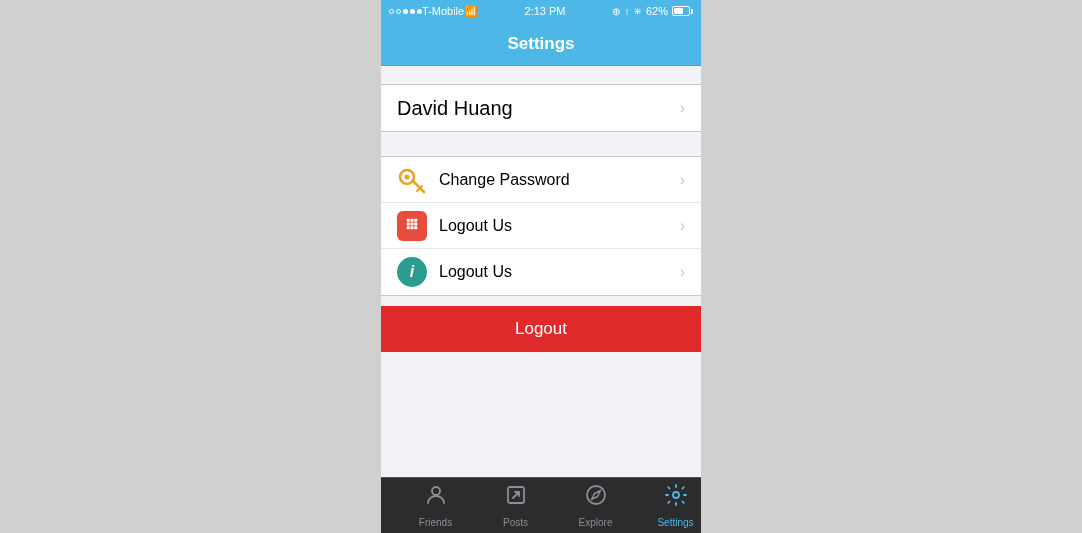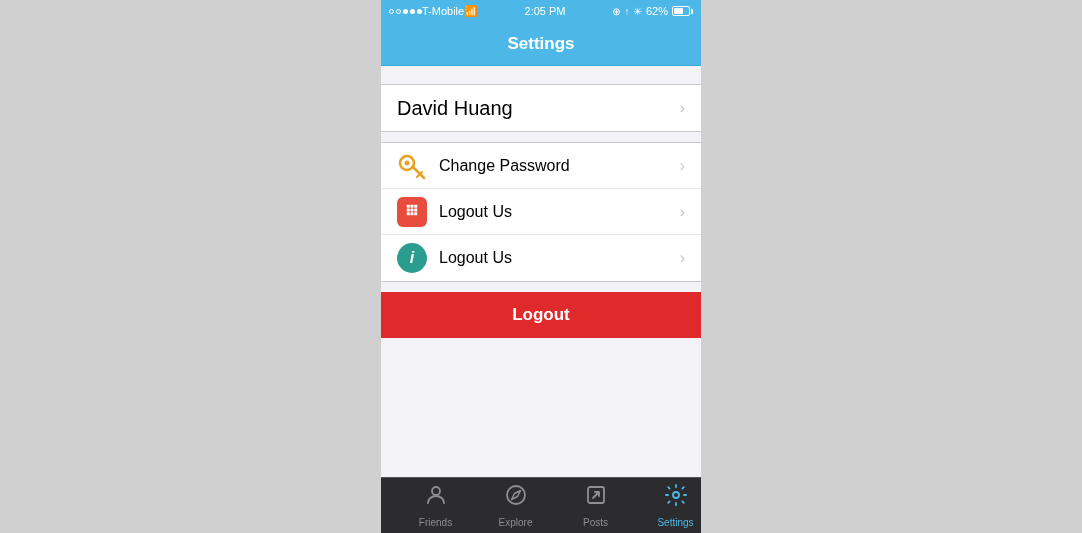--- a/index.html
+++ b/index.html
@@ -192,21 +192,21 @@
 
     
     .logout-section {
       margin-top: 10px;
       padding: 0 0;
     }
     .logout-btn {
       background: #e0292b;
       color: white;
       font-size: 17px;
-      font-weight: 700;
+      font-weight: 400;
       text-align: center;
       height: 46px;
       line-height: 46px;
       cursor: pointer;
       border: none;
       width: 100%;
       display: block;
     }
 
     
@@ -251,21 +251,21 @@
       <div class="status-dots">
         <div class="status-dot empty"></div>
         <div class="status-dot empty"></div>
         <div class="status-dot"></div>
         <div class="status-dot"></div>
         <div class="status-dot"></div>
       </div>
       <span>T-Mobile</span>
       <span>📶</span>
     </div>
-    <span>2:05 PM</span>
+    <span>2:13 PM</span>
     <div class="status-right">
       <span style="font-size:10px;">⊕</span>
       <span style="font-size:10px;">↑</span>
       <span style="font-size:10px;">✳</span>
       <span>62%</span>
       <div class="battery">
         <div class="battery-body">
           <div class="battery-fill"></div>
         </div>
         <div class="battery-tip"></div>
@@ -279,21 +279,21 @@
 
   <div class="content">
 
     <div class="section" style="margin-top:18px;">
       <div class="profile-row">
         <span class="profile-name">David Huang</span>
         <span class="list-item-chevron">›</span>
       </div>
     </div>
 
-    <div class="section" style="margin-top:10px;">
+    <div class="section" style="margin-top:24px;">
 
       <div class="list-item">
         <div class="list-item-icon">
           <svg width="28" height="28" viewBox="0 0 28 28" xmlns="http://www.w3.org/2000/svg">
             <ellipse cx="9" cy="11" rx="7" ry="7" fill="none" stroke="#e8a020" stroke-width="2.5"></ellipse>
             <circle cx="9" cy="11" r="2.5" fill="#e8a020"></circle>
             <line x1="14.5" y1="14.5" x2="26" y2="26" stroke="#e8a020" stroke-width="2.5" stroke-linecap="round"></line>
             <line x1="22" y1="22" x2="24" y2="20" stroke="#e8a020" stroke-width="2" stroke-linecap="round"></line>
             <line x1="19" y1="25" x2="21" y2="23" stroke="#e8a020" stroke-width="2" stroke-linecap="round"></line>
           </svg>
@@ -350,32 +350,32 @@
     <div class="tab-item">
       <svg class="svg-icon" viewBox="0 0 24 24" fill="none" xmlns="http://www.w3.org/2000/svg">
         <circle cx="12" cy="8" r="4" stroke="#8e8e93" stroke-width="1.8"></circle>
         <path d="M4 20c0-4 3.6-7 8-7s8 3 8 7" stroke="#8e8e93" stroke-width="1.8" stroke-linecap="round"></path>
       </svg>
       <span class="tab-label">Friends</span>
     </div>
 
     <div class="tab-item">
       <svg class="svg-icon" viewBox="0 0 24 24" fill="none" xmlns="http://www.w3.org/2000/svg">
+        <rect x="4" y="4" width="16" height="16" rx="2" stroke="#8e8e93" stroke-width="1.8"></rect>
+        <path d="M15 9l-6 6M15 9h-4M15 9v4" stroke="#8e8e93" stroke-width="1.8" stroke-linecap="round"></path>
+      </svg>
+      <span class="tab-label">Posts</span>
+    </div>
+
+    <div class="tab-item">
+      <svg class="svg-icon" viewBox="0 0 24 24" fill="none" xmlns="http://www.w3.org/2000/svg">
         <circle cx="12" cy="12" r="9" stroke="#8e8e93" stroke-width="1.8"></circle>
         <path d="M16.5 7.5l-3 6-6 3 3-6 6-3z" stroke="#8e8e93" stroke-width="1.5" stroke-linejoin="round"></path>
       </svg>
       <span class="tab-label">Explore</span>
-    </div>
-
-    <div class="tab-item">
-      <svg class="svg-icon" viewBox="0 0 24 24" fill="none" xmlns="http://www.w3.org/2000/svg">
-        <rect x="4" y="4" width="16" height="16" rx="2" stroke="#8e8e93" stroke-width="1.8"></rect>
-        <path d="M15 9l-6 6M15 9h-4M15 9v4" stroke="#8e8e93" stroke-width="1.8" stroke-linecap="round"></path>
-      </svg>
-      <span class="tab-label">Posts</span>
     </div>
 
     <div class="tab-item">
       <svg class="svg-icon" viewBox="0 0 24 24" fill="none" xmlns="http://www.w3.org/2000/svg">
         <circle cx="12" cy="12" r="3" stroke="#4db8e8" stroke-width="1.8"></circle>
         <path d="M12 2v2M12 20v2M4.22 4.22l1.42 1.42M18.36 18.36l1.42 1.42M2 12h2M20 12h2M4.22 19.78l1.42-1.42M18.36 5.64l1.42-1.42" stroke="#4db8e8" stroke-width="1.8" stroke-linecap="round"></path>
       </svg>
       <span class="tab-label active">Settings</span>
     </div>
 

